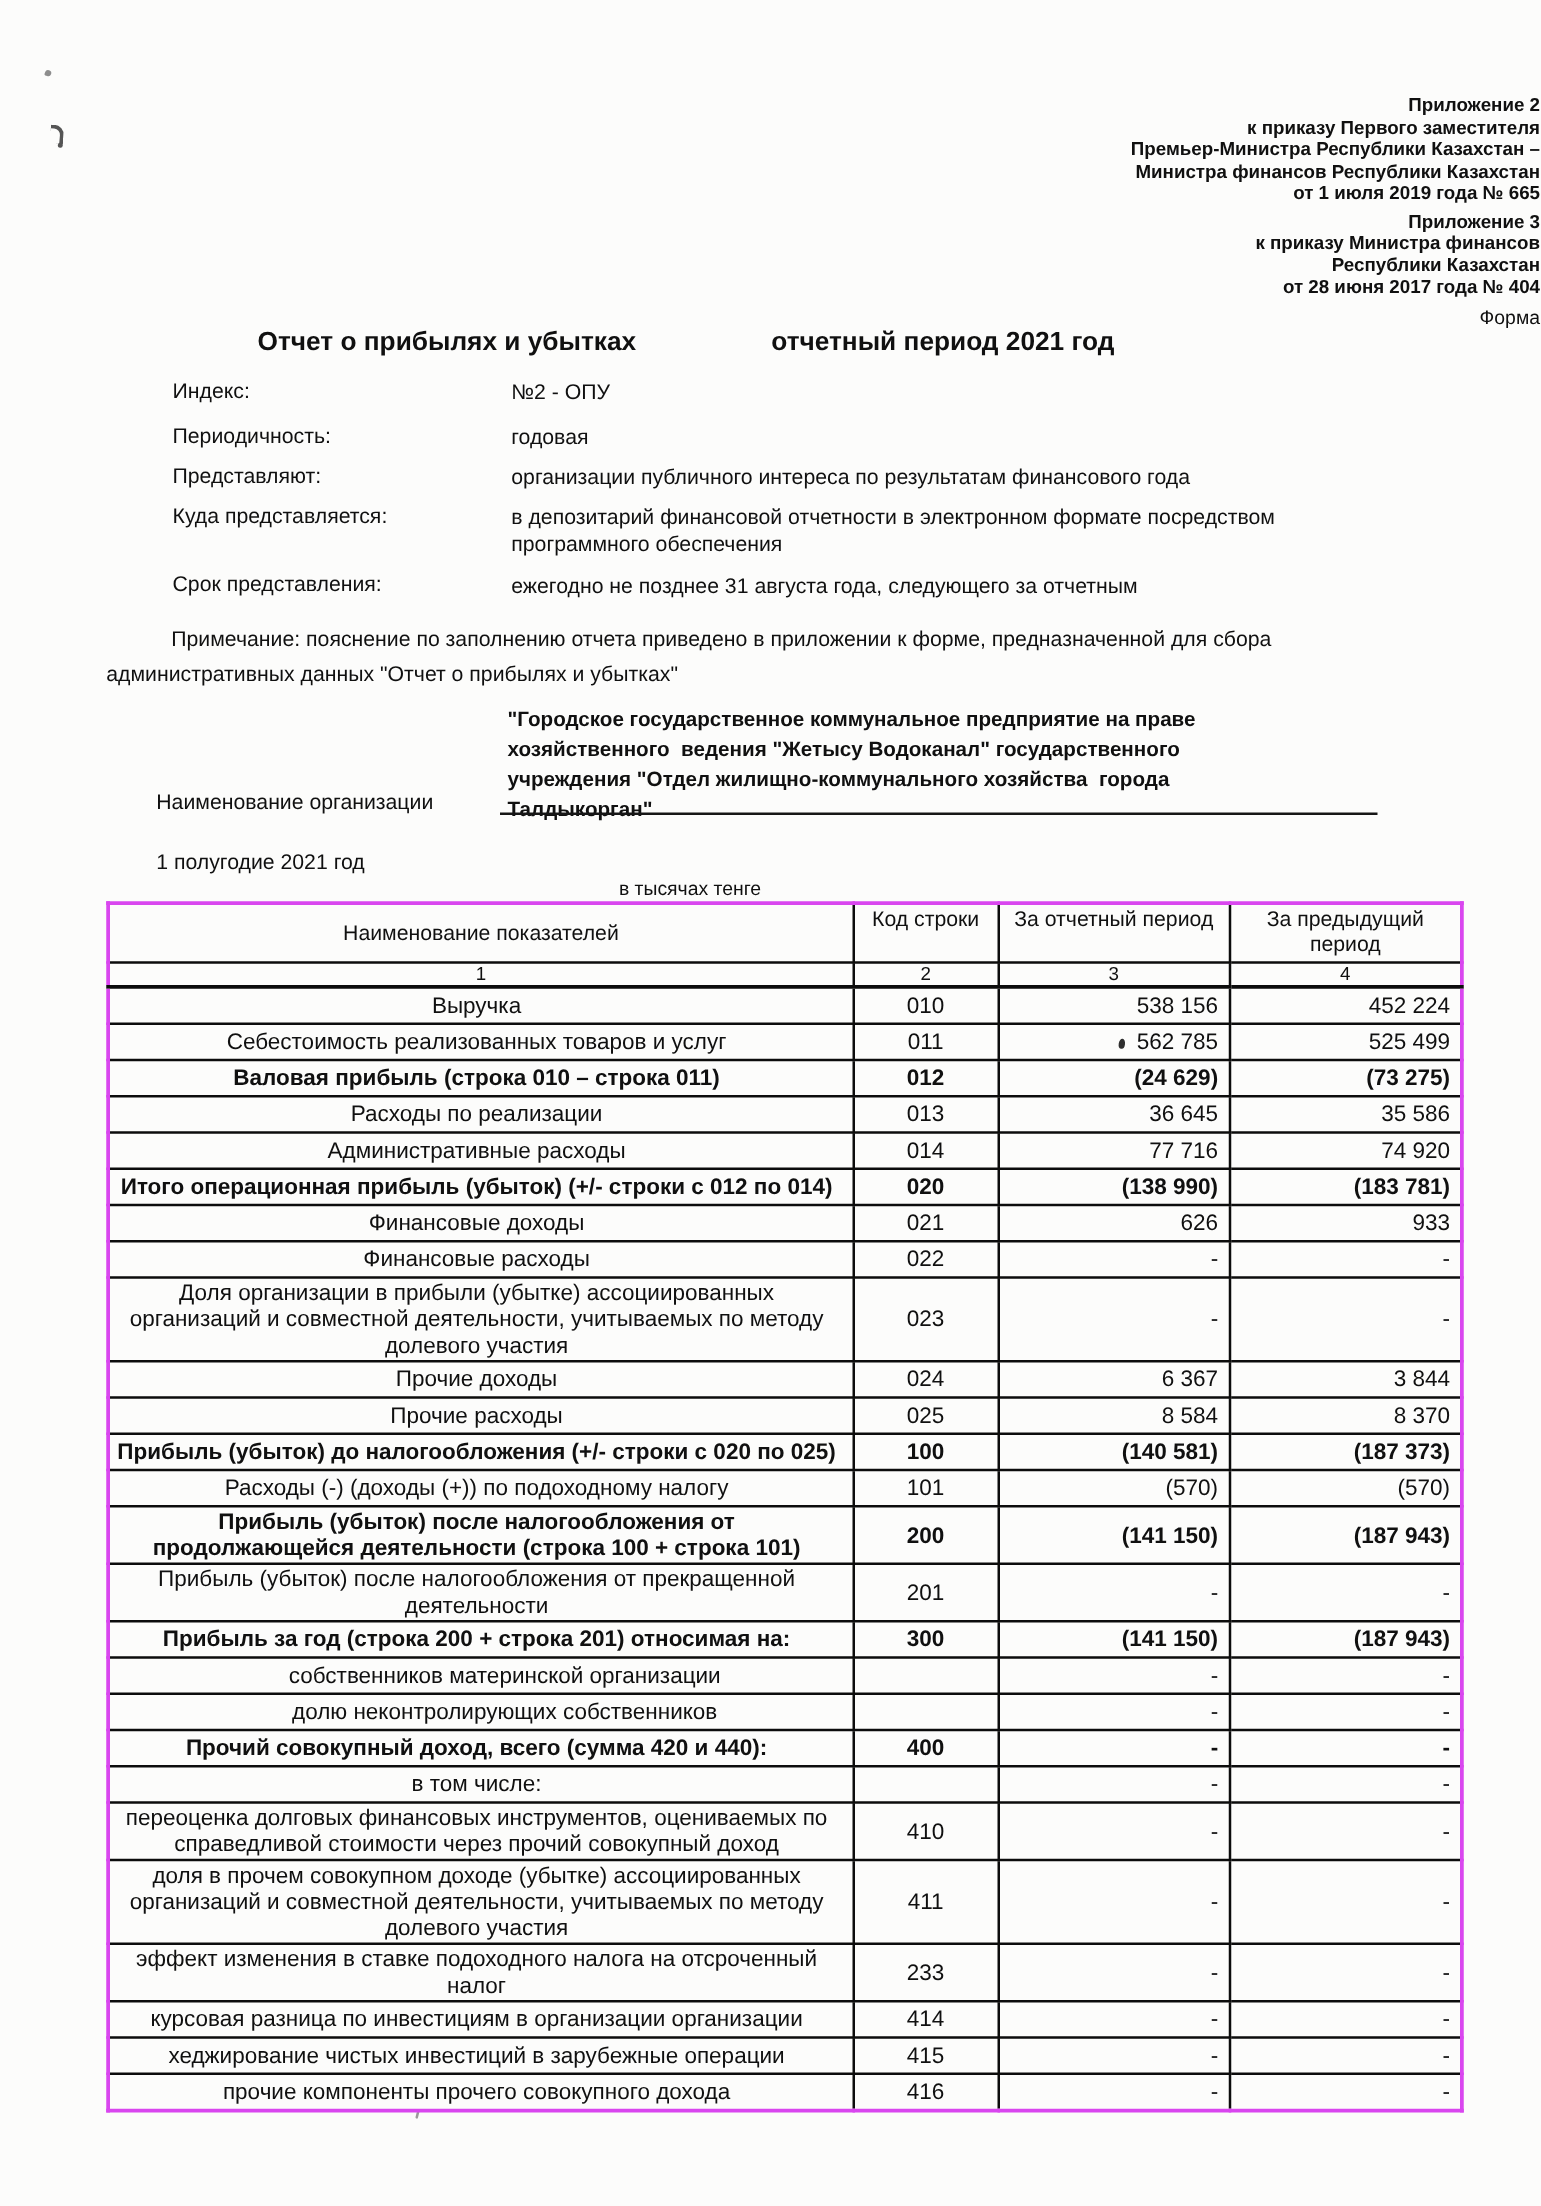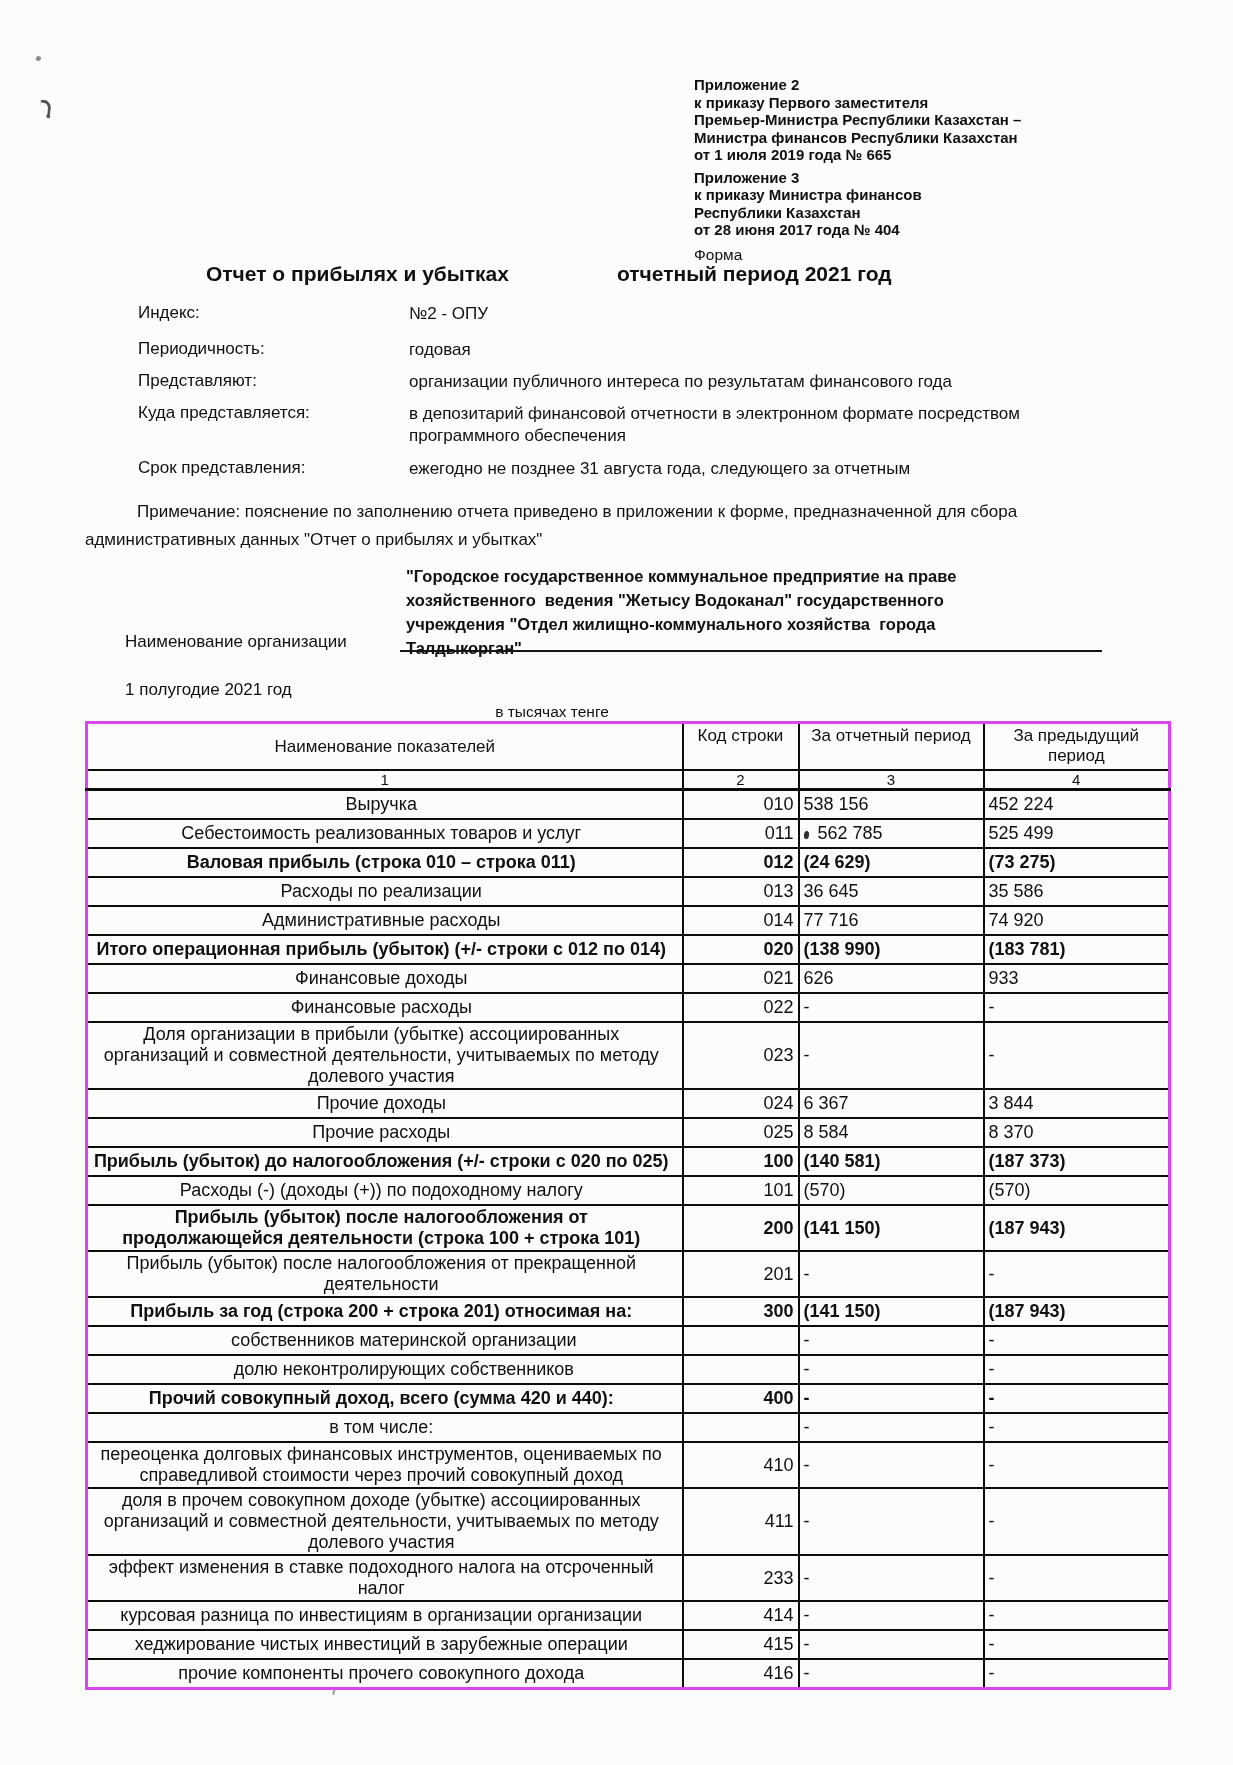--- a/index.html
+++ b/index.html
@@ -10,21 +10,21 @@
   }
   .page{position:absolute;inset:0;}
 
   
   .speck-dot{position:absolute;left:36px;top:56px;width:5px;height:5px;background:#8d8d8d;border-radius:50% 50% 50% 20%;transform:rotate(20deg);}
   .speck-hook{position:absolute;left:40px;top:100px;width:8px;height:12px;border-right:3px solid #555;border-top:3px solid #555;border-radius:0 8px 0 0;transform:rotate(5deg);}
   .speck-hook::after{content:"";position:absolute;right:-3px;bottom:-3px;width:4px;height:4px;background:#555;border-radius:50%;}
   .speck-tick{position:absolute;left:333px;top:1688px;width:2px;height:7px;background:#9a9a9a;border-radius:2px;transform:rotate(14deg);}
 
   
-  .appendix{position:absolute;left:694px;top:76px;width:538px;text-align:left;
+  .appendix{position:absolute;left:694px;top:76px;width:538px;text-align:right;
     font-size:15px;font-weight:bold;line-height:17.5px;}
   .appendix .app-line{white-space:nowrap;}
   .appendix .gap{margin-top:5px;}
   .form-label{margin-top:7px;font-weight:normal;font-size:15.5px;}
 
   
   .title-row{position:absolute;top:262px;left:0;width:100%;height:30px;font-weight:bold;font-size:21px;}
   .t-left{position:absolute;left:206px;white-space:nowrap;}
   .t-right{position:absolute;left:617px;white-space:nowrap;}
 
@@ -48,22 +48,22 @@
   table.report{position:absolute;left:85px;top:721px;width:1083px;
     border-collapse:collapse;table-layout:fixed;font-size:18px;
     border:3px solid #d946ef;}
   .report th,.report td{border:2px solid #0c0c0c;}
   .report th{font-weight:normal;font-size:17px;text-align:center;line-height:20px;height:42px;padding:1px 2px;vertical-align:top;padding-top:2px;}
   .report th.mid{vertical-align:middle;padding-top:1px;}
   .report tr.nums td{height:17px;font-size:15px;line-height:16px;text-align:center;padding:0;border-bottom:3px solid #0c0c0c;}
   .report tbody td{line-height:21px;padding:1px 4px;vertical-align:middle;height:25px;}
   .report td.c-name{text-align:center;padding-left:5px;padding-right:12px;}
   .report td.c-name.indent{padding-left:50px;}
-  .report td.c-code{text-align:right;}
-  .report td.c-val{text-align:left;padding-right:8px;white-space:nowrap;}
+  .report td.c-code{text-align:center;}
+  .report td.c-val{text-align:right;padding-right:8px;white-space:nowrap;}
   .report tr.bold{font-weight:bold;}
   .mark{display:inline-block;width:5px;height:8px;background:#2e2e2e;border-radius:50% 50% 45% 45%;margin-right:9px;transform:rotate(8deg);}
 </style>
 </head>
 <body>
 
 <div class="page">
 
   <div class="speck-dot"></div>
   <div class="speck-hook"></div>

